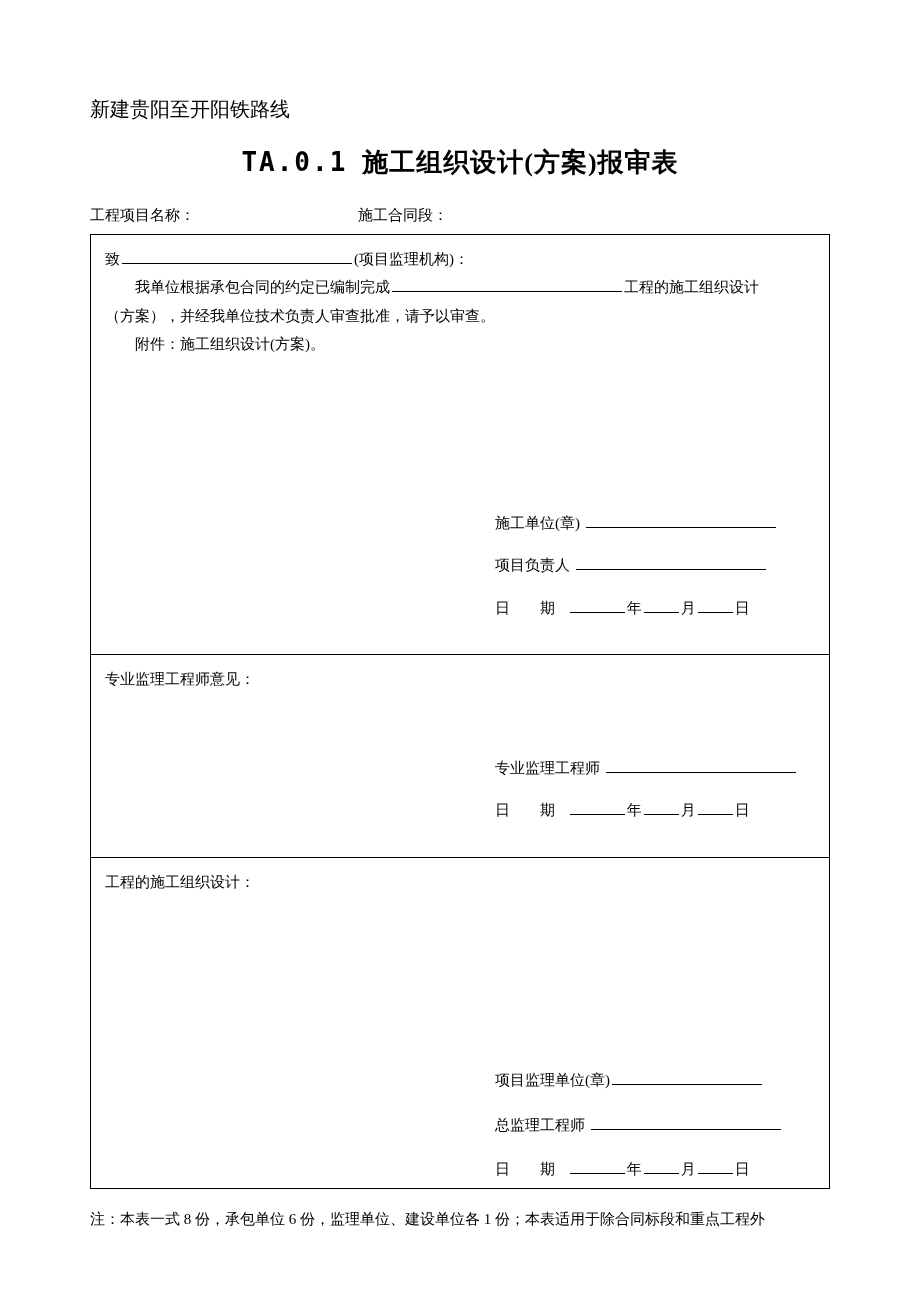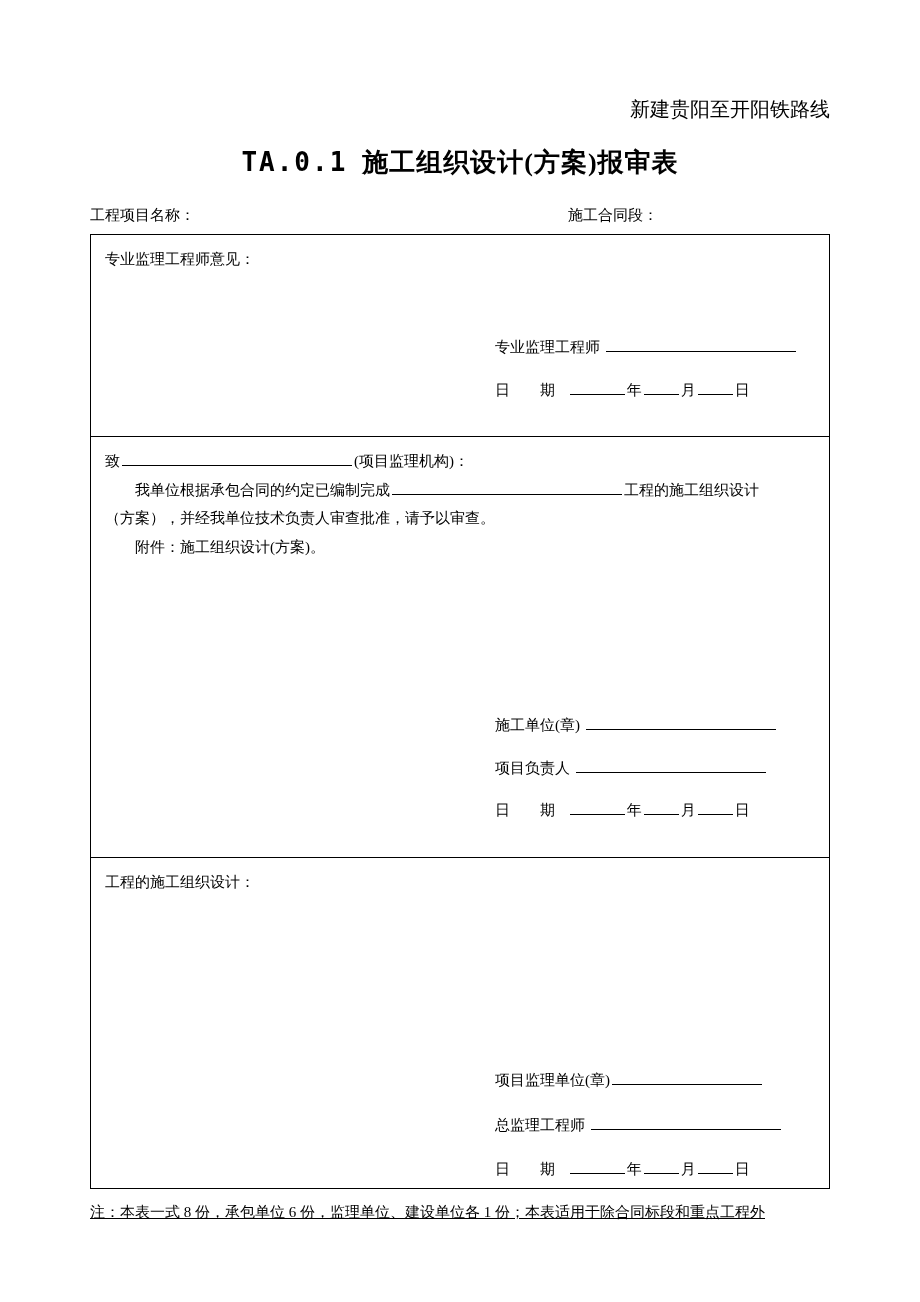--- a/index.html
+++ b/index.html
@@ -6,40 +6,40 @@
     body {
       font-family: "SimSun", "宋体", serif;
       font-size: 15px;
       color: #000;
       background: #fff;
       width: 920px;
       padding: 90px 90px 60px 90px;
       line-height: 1.9;
     }
     .header-above {
-      text-align: right;
+      text-align: left;
       font-size: 20px;
       margin-bottom: 10px;
     }
     .form-title {
       text-align: center;
       font-size: 26px;
       font-weight: bold;
       margin-bottom: 14px;
       letter-spacing: 1px;
     }
     .form-code { font-family: "SimHei", "黑体", monospace; letter-spacing: 2px; }
     .meta-row {
       display: flex;
       margin-bottom: 4px;
       font-size: 15px;
       gap: 28px;
     }
     .meta-row > span:nth-child(1) { flex: 0 0 240px; }
-    .meta-row > span:nth-child(2) { flex: 0 0 300px; text-align: right; }
+    .meta-row > span:nth-child(2) { flex: 0 0 300px; }
     .meta-row > span:nth-child(3) { flex: 1; }
     table.form {
       width: 100%;
       border-collapse: collapse;
       table-layout: fixed;
     }
     table.form td {
       border: 1px solid #000;
       vertical-align: top;
       padding: 10px 14px 18px 14px;
@@ -69,23 +69,22 @@
     }
     .sig-block-sm .row { margin-bottom: 14px; white-space: nowrap; }
     .sig-block-lg {
       margin-top: 170px;
       margin-left: 390px;
       font-size: 15px;
     }
     .sig-block-lg .row { margin-bottom: 14px; white-space: nowrap; margin-top: 16px; }
     .note {
       font-size: 15px;
-      margin-top: 10px;
+      margin-top: 17px;
       line-height: 1.8;
-      text-decoration: underline;
     }
     .note-indent { padding-left: 2.3em; }
     .para-indent { text-indent: 2em; }
     .date-lbl { letter-spacing: 2em; margin-right: -1.4em; }
   </style>
 </head>
 <body>
 
 <div class="header-above">新建贵阳至开阳铁路线</div>
 
@@ -95,41 +94,41 @@
 
 <div class="meta-row">
   <span>工程项目名称：</span>
   <span>施工合同段：</span>
 </div>
 
 <table class="form">
   <tbody>
       <tr>
     <td>
-      <div>专业监理工程师意见：</div>
-      <div class="sig-block-sm">
-        <div class="row"><span>专业监理工程师</span> <span class="ul"></span></div>
-        <div class="row"><span class="date-lbl">日期</span> <span class="ul ul-short"></span><span>年</span><span class="ul ul-short" style="min-width:35px"></span><span>月</span><span class="ul ul-short" style="min-width:35px"></span><span>日</span></div>
-      </div>
-    </td>
-  </tr>
-  <tr>
-    <td>
       <div>
         <span>致</span><span class="ul ul-wide"></span><span>(项目监理机构)：</span>
       </div>
       <div class="para-indent">
         <span>我单位根据承包合同的约定已编制完成</span><span class="ul ul-wide"></span><span>工程的施工组织设计</span>
       </div>
       <div>（方案），并经我单位技术负责人审查批准，请予以审查。</div>
       <div class="para-indent">附件：施工组织设计(方案)。</div>
 
       <div class="sig-block">
         <div class="row"><span>施工单位(章)</span> <span class="ul"></span></div>
         <div class="row"><span>项目负责人</span> <span class="ul"></span></div>
+        <div class="row"><span class="date-lbl">日期</span> <span class="ul ul-short"></span><span>年</span><span class="ul ul-short" style="min-width:35px"></span><span>月</span><span class="ul ul-short" style="min-width:35px"></span><span>日</span></div>
+      </div>
+    </td>
+  </tr>
+  <tr>
+    <td>
+      <div>专业监理工程师意见：</div>
+      <div class="sig-block-sm">
+        <div class="row"><span>专业监理工程师</span> <span class="ul"></span></div>
         <div class="row"><span class="date-lbl">日期</span> <span class="ul ul-short"></span><span>年</span><span class="ul ul-short" style="min-width:35px"></span><span>月</span><span class="ul ul-short" style="min-width:35px"></span><span>日</span></div>
       </div>
     </td>
   </tr>
   <tr>
     <td style="padding-bottom:4px">
       <div>工程的施工组织设计：</div>
       <div class="sig-block-lg">
         <div class="row"><span>项目监理单位(章)</span><span class="ul ul-med"></span></div>
         <div class="row"><span>总监理工程师</span> <span class="ul"></span></div>

